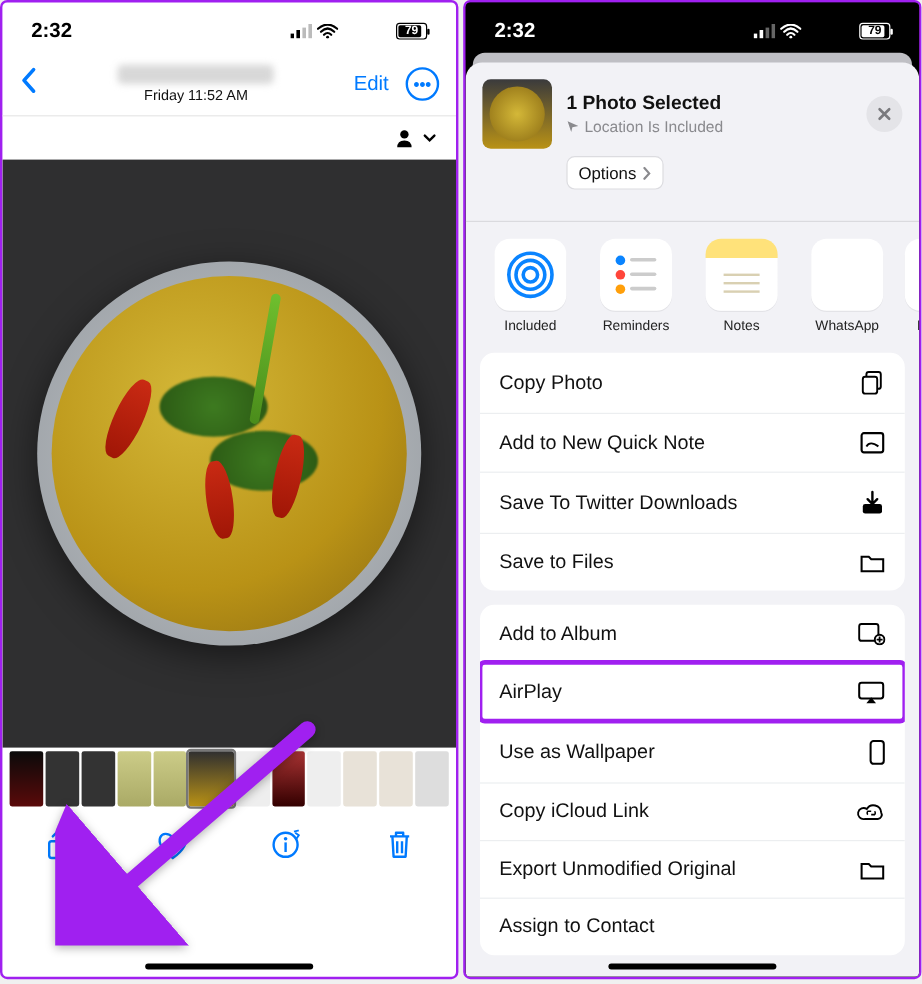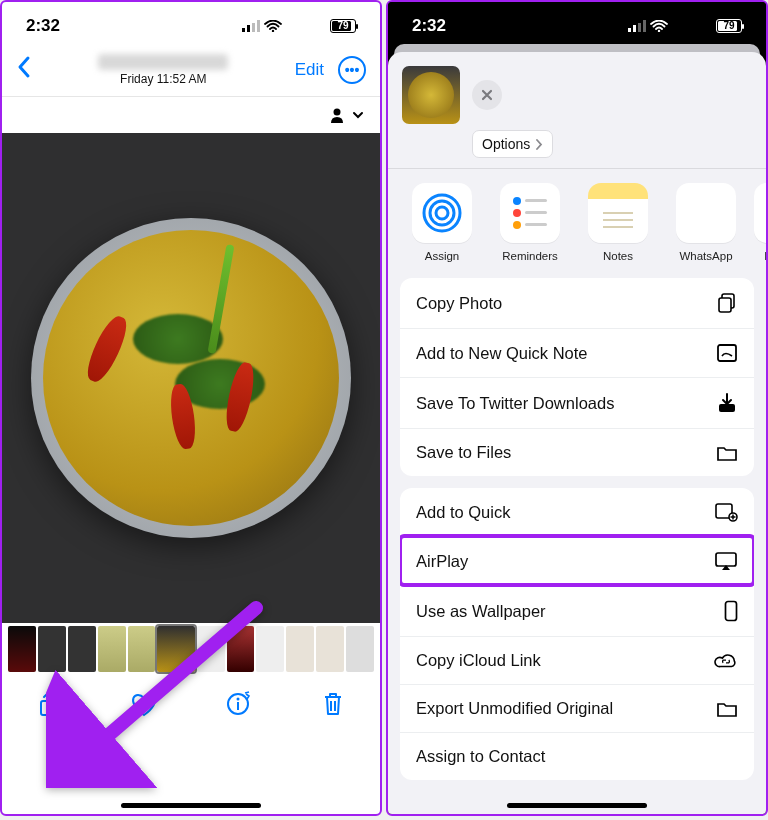--- a/index.html
+++ b/index.html
@@ -95,21 +95,21 @@
     overflow:hidden;
   }
   .sheet-under { position:absolute; left:6px; right:6px; top:42px; height:20px; background:#bfbfc4; border-top-left-radius:10px; border-top-right-radius:10px;}
   .sheet-head{ display:flex; align-items:center; padding:14px 14px 10px; gap:12px; position:relative;}
   .thumb-photo{ width:58px; height:58px; border-radius:7px; background:linear-gradient(#3a3a3c,#b99216); position:relative; overflow:hidden;}
   .thumb-photo .tp{position:absolute; inset:6px; border-radius:50%; background:radial-gradient(circle,#d4b838,#8a6a12);}
   .sheet-head-txt{ flex:1;}
   .sh-title{ font-weight:600; font-size:16px; color:#111; margin-bottom:2px;}
   .sh-sub{ font-size:13px; color:#8a8a8e; display:flex; align-items:center; gap:4px;}
   .close-btn{ width:30px; height:30px; border-radius:50%; background:#e4e4e8; display:flex; align-items:center; justify-content:center; color:#7a7a7e; font-size:15px; font-weight:700;}
-  .options-pill{ display:inline-flex; align-items:center; gap:5px; border:1px solid #dcdce0; background:#fff; border-radius:7px; padding:5px 9px; font-size:14px; color:#111; margin-left:84px; margin-top:-4px; margin-bottom:10px;}
+  .options-pill{ display:inline-flex; align-items:center; gap:5px; border:1px solid #dcdce0; background:#fff; border-radius:7px; padding:5px 9px; font-size:14px; color:#111; margin-left:84px; margin-top:-4px; margin-bottom:26px;}
   .sheet-divider{ height:1px; background:#dadade; }
   .share-targets{ display:flex; gap:8px; padding:14px 8px 4px 14px; overflow:hidden;}
   .target{ width:80px; text-align:center; flex:0 0 auto;}
   .target .ic{ width:60px; height:60px; border-radius:13px; margin:0 auto 7px; display:flex; align-items:center; justify-content:center; background:#fff; box-shadow:0 1px 0 rgba(0,0,0,.06);}
   .target .lbl{ font-size:11.5px; color:#222;}
   .ic-airdrop{ background:#fff;}
   .ic-reminders{background:#fff;}
   .ic-notes{background:linear-gradient(#fff,#fff);}
   .ic-whatsapp{background:#25d366;}
   .ic-more{background:#22c55e;}
@@ -265,20 +265,29 @@
           </span>
         </span>
     </span>
   </div>
   <div class="sheet-under"></div>
   <div class="sheet">
     <div class="sheet-head">
       <div class="thumb-photo">
           <div class="tp"></div>
         </div>
+      <div class="sheet-head-txt">
+        <div class="sh-title">1 Photo Selected</div>
+        <div class="sh-sub">
+          <svg width="11" height="11" viewBox="0 0 11 11">
+              <path d="M1 1 L10 5 L5 6 L4 10 Z" fill="#8a8a8e"></path>
+            </svg>
+          <span>Location Is Included</span>
+        </div>
+      </div>
       <div class="close-btn">
         <svg width="12" height="12" viewBox="0 0 12 12">
             <path d="M2 2 L10 10 M10 2 L2 10" stroke="#7a7a7e" stroke-width="2.2" stroke-linecap="round"></path>
           </svg>
       </div>
     </div>
     <div class="options-pill">
       <span>Options</span>
       <svg width="8" height="11" viewBox="0 0 8 11">
           <path d="M2 1 L6 5.5 L2 10" stroke="#8a8a8e" stroke-width="1.8" fill="none" stroke-linecap="round"></path>
@@ -288,21 +297,21 @@
 
     <div class="share-targets">
       <div class="target">
         <div class="ic ic-airdrop">
           <svg width="46" height="46" viewBox="0 0 46 46">
               <circle cx="23" cy="23" r="6" fill="none" stroke="#0a84ff" stroke-width="3"></circle>
               <circle cx="23" cy="23" r="12" fill="none" stroke="#0a84ff" stroke-width="3"></circle>
               <circle cx="23" cy="23" r="18" fill="none" stroke="#0a84ff" stroke-width="3"></circle>
             </svg>
         </div>
-        <div class="lbl">Assign</div>
+        <div class="lbl">Included</div>
       </div>
       <div class="target">
         <div class="ic ic-reminders">
           <svg width="42" height="40" viewBox="0 0 42 40">
               <circle cx="8" cy="8" r="4" fill="#0a84ff"></circle>
               <circle cx="8" cy="20" r="4" fill="#ff453a"></circle>
               <circle cx="8" cy="32" r="4" fill="#ff9f0a"></circle>
               <rect x="16" y="6" width="22" height="3" rx="1.5" fill="#ccc"></rect>
               <rect x="16" y="18" width="22" height="3" rx="1.5" fill="#ccc"></rect>
               <rect x="16" y="30" width="22" height="3" rx="1.5" fill="#ccc"></rect>
@@ -369,21 +378,21 @@
         <span class="ri">
             <svg width="22" height="18" viewBox="0 0 22 18">
               <path d="M2 4 h6 l2 2 h10 v10 h-18 z" fill="none" stroke="#000" stroke-width="1.7"></path>
             </svg>
           </span>
       </div>
     </div>
 
     <div class="action-group">
       <div class="action-row">
-        <span>Add to Quick</span>
+        <span>Add to Album</span>
         <span class="ri">
             <svg width="24" height="20" viewBox="0 0 24 20">
               <rect x="2" y="2" width="16" height="14" rx="2" fill="none" stroke="#000" stroke-width="1.6"></rect>
               <circle cx="19" cy="15" r="4" fill="#fff" stroke="#000" stroke-width="1.6"></circle>
               <path d="M19 12.5 v5 M16.5 15 h5" stroke="#000" stroke-width="1.5"></path>
             </svg>
           </span>
       </div>
       <div class="action-row hl">
         <span>AirPlay</span>

